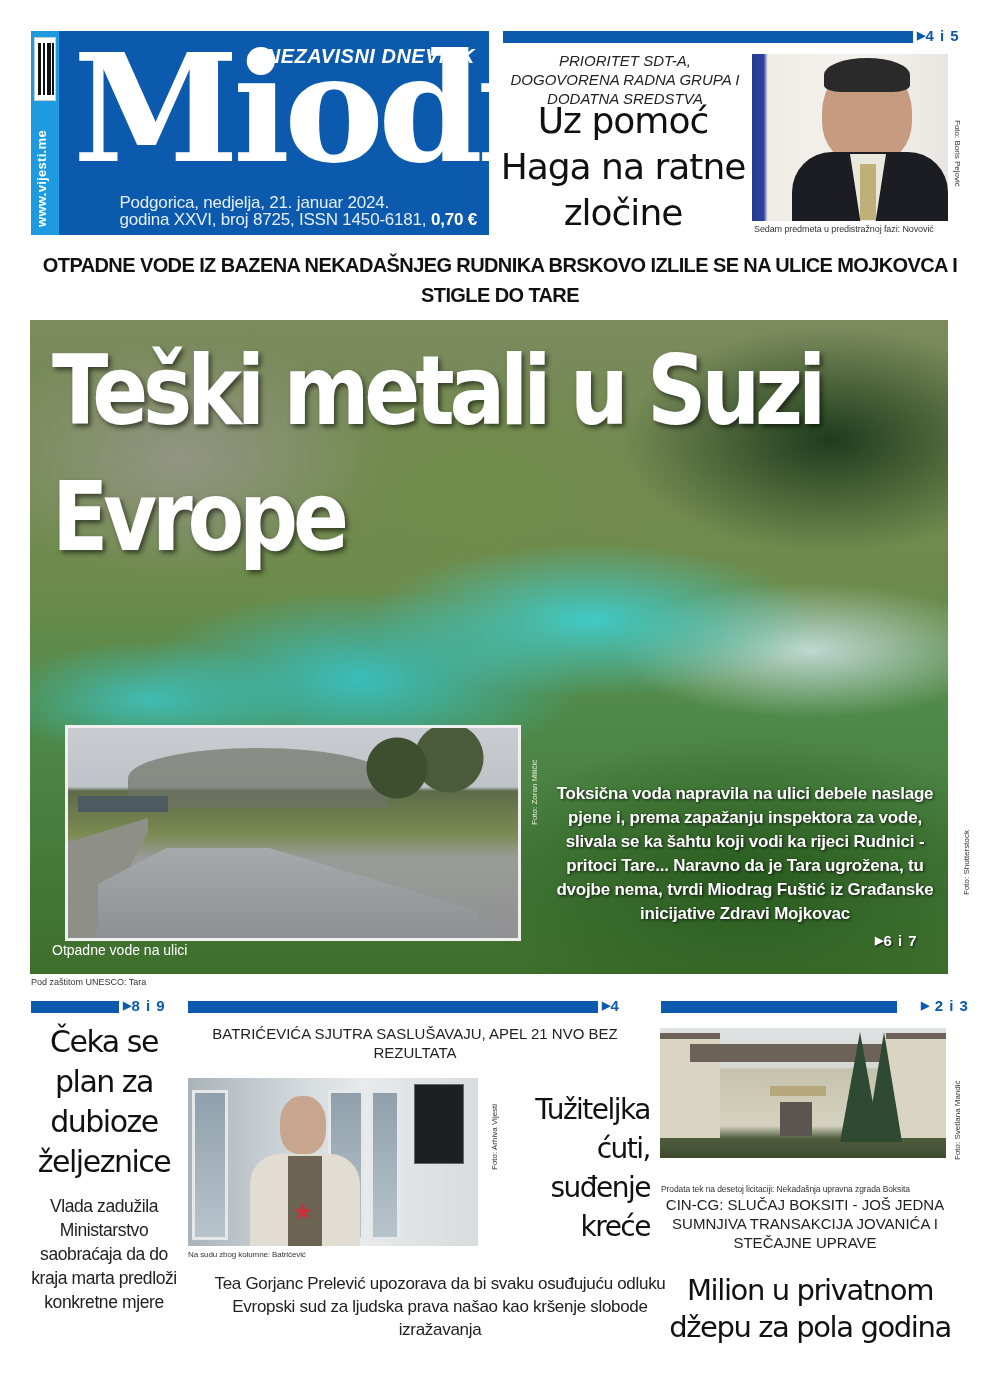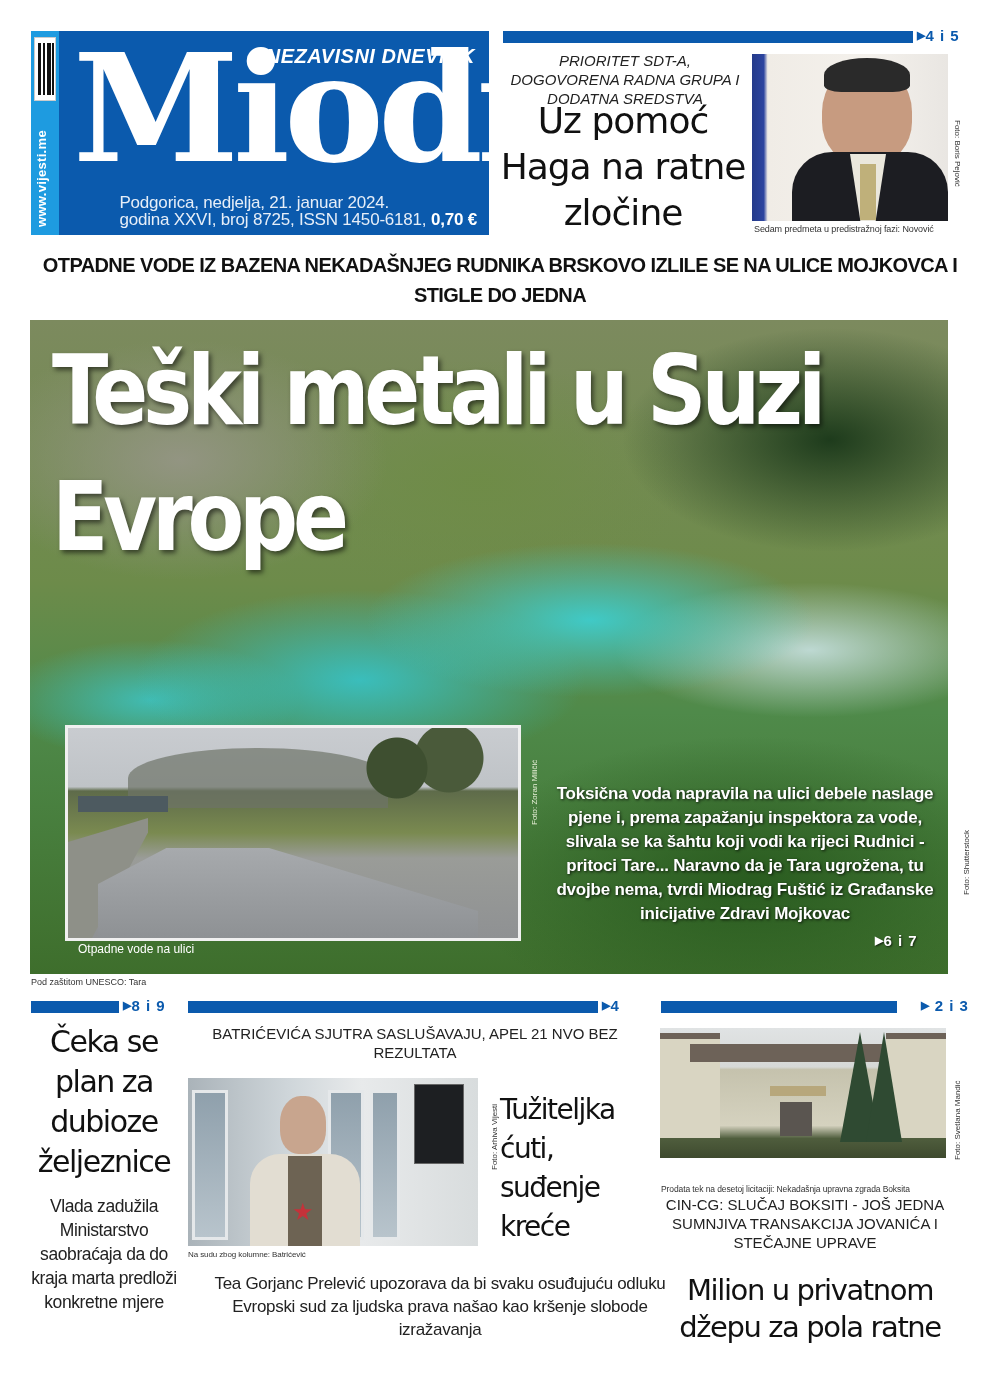--- a/index.html
+++ b/index.html
@@ -45,41 +45,41 @@
   }
   .hero-title { position: absolute; left: 22px; top: 8px; color: #fff; font-family: "DejaVu Sans", sans-serif; font-weight: 700; font-size: 96px; line-height: 126px; letter-spacing: -6px; text-shadow: 3px 3px 6px rgba(0,0,0,0.55); transform: scaleX(0.86); transform-origin: left top; width: 1060px; }
   .inset { position: absolute; left: 35px; top: 405px; width: 456px; height: 216px; border: 3px solid #f0f0f0;
     background:
       linear-gradient(180deg, #c9ccd0 0%, #bfc3c7 28%, #5e6b4a 30%, #7a8a50 50%, #9a9c98 62%, #8f9193 100%); }
   .inset .road { position: absolute; left: 30px; bottom: 0; width: 380px; height: 90px; background: linear-gradient(180deg, #a7aaad, #8e9194); clip-path: polygon(18% 0, 45% 0, 100% 70%, 100% 100%, 0 100%, 0 40%); }
   .inset .wall { position: absolute; left: 0; top: 90px; width: 80px; height: 120px; background: #8e9088; clip-path: polygon(0 20%, 100% 0, 100% 12%, 30% 100%, 0 100%); }
   .inset .bridge { position: absolute; left: 10px; top: 68px; width: 90px; height: 16px; background: #4d5a60; }
   .inset .hill { position: absolute; left: 60px; top: 20px; width: 260px; height: 60px; background: #6e7468; border-radius: 50% 50% 0 0; opacity: 0.7; }
   .inset .trees { position: absolute; right: 30px; top: 0; width: 130px; height: 100px; background: radial-gradient(circle at 30% 40%, #3e4f30 0 30px, transparent 31px), radial-gradient(circle at 70% 30%, #4a5a3a 0 34px, transparent 35px); }
-  .inset-caption { position: absolute; left: 48px; top: 622px; color: #fff; font-size: 12px; }
+  .inset-caption { position: absolute; left: 22px; top: 622px; color: #fff; font-size: 14px; }
   .inset-credit { position: absolute; left: 500px; top: 505px; color: #e8f0d8; font-size: 8px; transform-origin: left top; transform: rotate(-90deg); white-space: nowrap; }
   .hero-dek { position: absolute; left: 520px; top: 462px; width: 390px; text-align: center; color: #fff; font-weight: 700; font-size: 17px; line-height: 24px; text-shadow: 1px 1px 3px rgba(0,0,0,0.8); letter-spacing: -0.2px; }
   .hero-ref { position: absolute; left: 845px; top: 612px; color: #fff; font-weight: 700; font-size: 15px; text-shadow: 1px 1px 2px rgba(0,0,0,0.7); letter-spacing: 1px; }
   .hero-credit { position: absolute; left: 962px; top: 895px; font-size: 8px; color: #333; transform-origin: left top; transform: rotate(-90deg); white-space: nowrap; }
   .hero-caption { position: absolute; left: 31px; top: 977px; font-size: 9px; color: #333; }
 
   
   .col-left-head { position: absolute; left: 30px; top: 1022px; width: 148px; text-align: center; font-family: "DejaVu Sans", sans-serif; font-size: 30px; line-height: 40px; letter-spacing: -1.5px; color: #111; }
   .col-left-dek { position: absolute; left: 30px; top: 1194px; width: 148px; text-align: center; font-size: 17.5px; line-height: 24px; color: #222; letter-spacing: -0.4px; }
 
   .mid-kicker { position: absolute; left: 190px; top: 1024px; width: 450px; }
   .mid-photo { left: 188px; top: 1078px; width: 290px; height: 168px; background: linear-gradient(90deg, #aab3b9 0%, #cfd6da 35%, #e8eaeb 60%, #d8dcdd 100%); }
   .mid-photo .win { position: absolute; top: 12px; width: 36px; height: 150px; background: linear-gradient(180deg, #8fa0ac, #b8c4cc); border: 3px solid #e5e8ea; }
   .mid-photo .plaque { position: absolute; left: 226px; top: 6px; width: 50px; height: 80px; background: #1d1f22; border: 1px solid #666; }
   .mid-photo .person { position: absolute; left: 62px; top: 14px; width: 110px; height: 154px; }
   .mid-photo .head { position: absolute; left: 30px; top: 4px; width: 46px; height: 58px; background: #c8a58e; border-radius: 45% 45% 40% 40%; }
   .mid-photo .body { position: absolute; left: 0; top: 62px; width: 110px; height: 100px; background: #e2ddd2; border-radius: 30px 30px 0 0; }
   .mid-photo .shirt { position: absolute; left: 38px; top: 64px; width: 34px; height: 100px; background: #6d6353; }
   .mid-photo .star { position: absolute; left: 42px; top: 108px; color: #c4323a; font-size: 24px; line-height: 1; }
-  .mid-head { position: absolute; left: 500px; top: 1090px; width: 150px; text-align: left; font-family: "DejaVu Sans", sans-serif; font-size: 28px; line-height: 39px; letter-spacing: -1.5px; color: #111; }
+  .mid-head { position: absolute; left: 500px; top: 1090px; width: 150px; text-align: right; font-family: "DejaVu Sans", sans-serif; font-size: 28px; line-height: 39px; letter-spacing: -1.5px; color: #111; }
   .mid-dek { position: absolute; left: 188px; top: 1272px; width: 456px; text-align: center; font-size: 17px; line-height: 23px; color: #222; letter-spacing: -0.3px; margin-left: 24px; }
 
   .right-photo { left: 660px; top: 1028px; width: 286px; height: 130px; background: linear-gradient(180deg, #e0e3e4 0%, #d6d8d6 30%, #c5c2ad 32%, #d5d2bf 75%, #4f5d3d 85%, #3e4a2e 100%); }
   .right-photo .roof { position: absolute; left: 30px; top: 16px; width: 240px; height: 18px; background: #6d6258; }
   .right-photo .wing { position: absolute; left: 0; top: 5px; width: 60px; height: 105px; background: #d9d5c2; border-top: 6px solid #6d6258; }
   .right-photo .wing.r { left: 226px; width: 60px; }
   .right-photo .tree { position: absolute; left: 180px; top: 4px; width: 40px; height: 110px; background: #2f4a32; clip-path: polygon(50% 0, 100% 100%, 0 100%); }
   .right-photo .tree.b { left: 206px; width: 36px; }
   .right-photo .door { position: absolute; left: 120px; top: 74px; width: 32px; height: 34px; background: #5a5550; }
   .right-photo .balcony { position: absolute; left: 110px; top: 58px; width: 56px; height: 10px; background: #b7a77c; }
@@ -115,21 +115,21 @@
 <div class="photo" style="left:752px;top:54px;width:196px;height:167px;background:linear-gradient(90deg,#243a8a 0%,#2d45a0 6%,#f0ece6 8%,#f4f1ec 60%,#e9e6e2 100%);">
   <div style="position:absolute;left:70px;top:10px;width:90px;height:100px;background:#c79b80;border-radius:48% 48% 42% 42%;"></div>
   <div style="position:absolute;left:72px;top:4px;width:86px;height:34px;background:#2a2a2a;border-radius:50% 50% 20% 20%;"></div>
   <div style="position:absolute;left:40px;top:98px;width:156px;height:80px;background:#1c1d22;border-radius:40px 40px 0 0;"></div>
   <div style="position:absolute;left:98px;top:100px;width:36px;height:70px;background:#eae7dc;clip-path:polygon(0 0,100% 0,70% 100%,30% 100%);"></div>
   <div style="position:absolute;left:108px;top:110px;width:16px;height:56px;background:#bfb07a;"></div>
 </div>
 <div class="caption" style="left:754px;top:224px;">Sedam predmeta u predistražnoj fazi: Novović</div>
 <div class="credit" style="left:962px;top:120px;">Foto: Boris Pejović</div>
 
-<div class="main-kicker">OTPADNE VODE IZ BAZENA NEKADAŠNJEG RUDNIKA BRSKOVO IZLILE SE NA ULICE MOJKOVCA I STIGLE DO JEDNA</div>
+<div class="main-kicker">OTPADNE VODE IZ BAZENA NEKADAŠNJEG RUDNIKA BRSKOVO IZLILE SE NA ULICE MOJKOVCA I STIGLE DO TARE</div>
 <div class="hero">
   <div class="hero-title">Teški metali u Suzi Evrope</div>
   <div class="inset">
     <div class="hill"></div>
     <div class="trees"></div>
     <div class="bridge"></div>
     <div class="wall"></div>
     <div class="road"></div>
   </div>
   <div class="inset-caption">Otpadne vode na ulici</div>
@@ -178,13 +178,13 @@
   <div class="roof"></div>
   <div class="wing r"></div>
   <div class="balcony"></div>
   <div class="door"></div>
   <div class="tree"></div>
   <div class="tree b"></div>
 </div>
 <div class="caption" style="left:661px;top:1184px;font-size:8.5px;">Prodata tek na desetoj licitaciji: Nekadašnja upravna zgrada Boksita</div>
 <div class="credit" style="left:953px;top:1160px;transform:rotate(-90deg);">Foto: Svetlana Mandić</div>
 <div class="kicker right-kicker">CIN-CG: SLUČAJ BOKSITI - JOŠ JEDNA SUMNJIVA TRANSAKCIJA JOVANIĆA I STEČAJNE UPRAVE</div>
-<div class="right-head">Milion u privatnom džepu za pola ratne</div>
+<div class="right-head">Milion u privatnom džepu za pola godina</div>
 
 </body></html>

